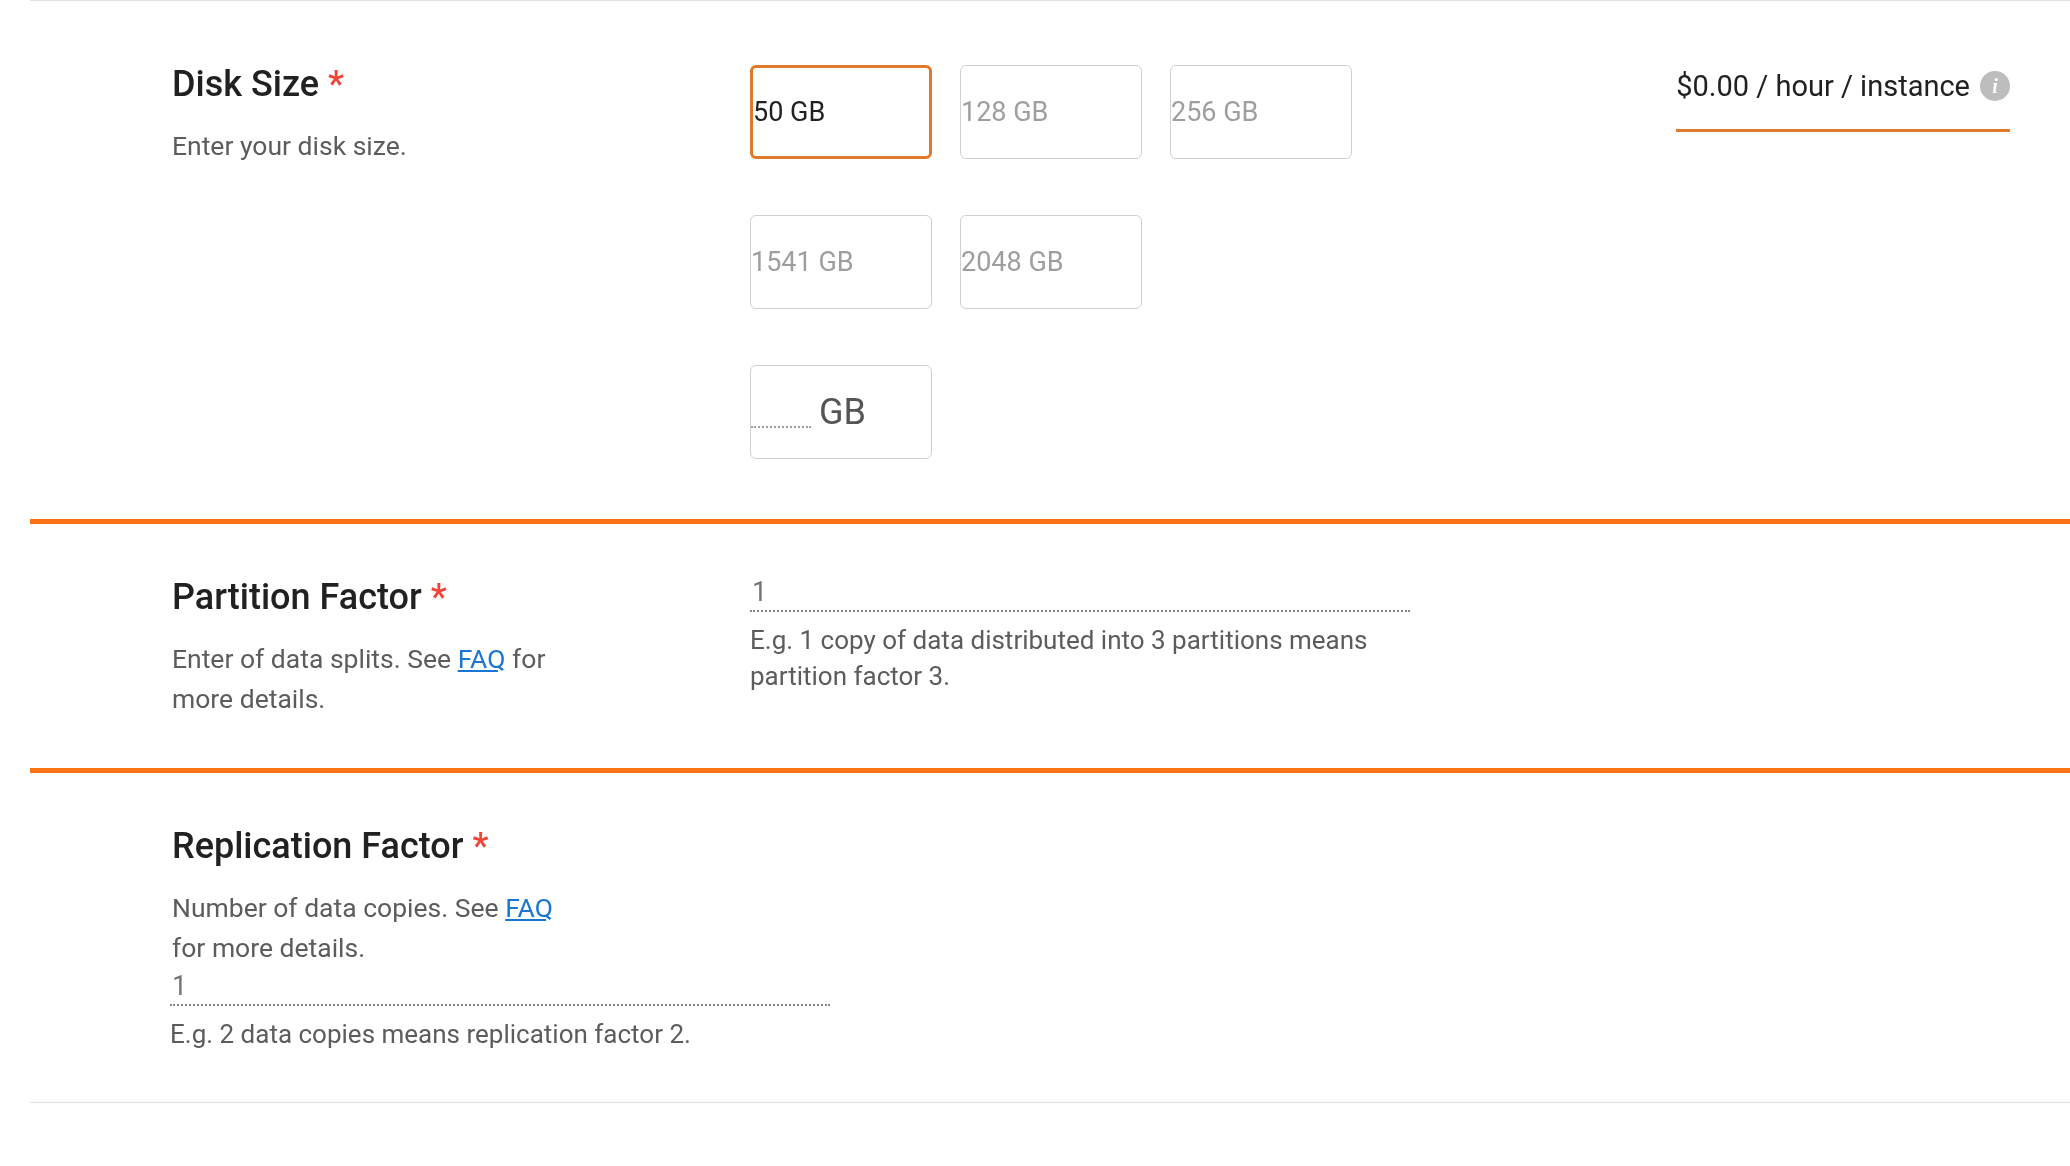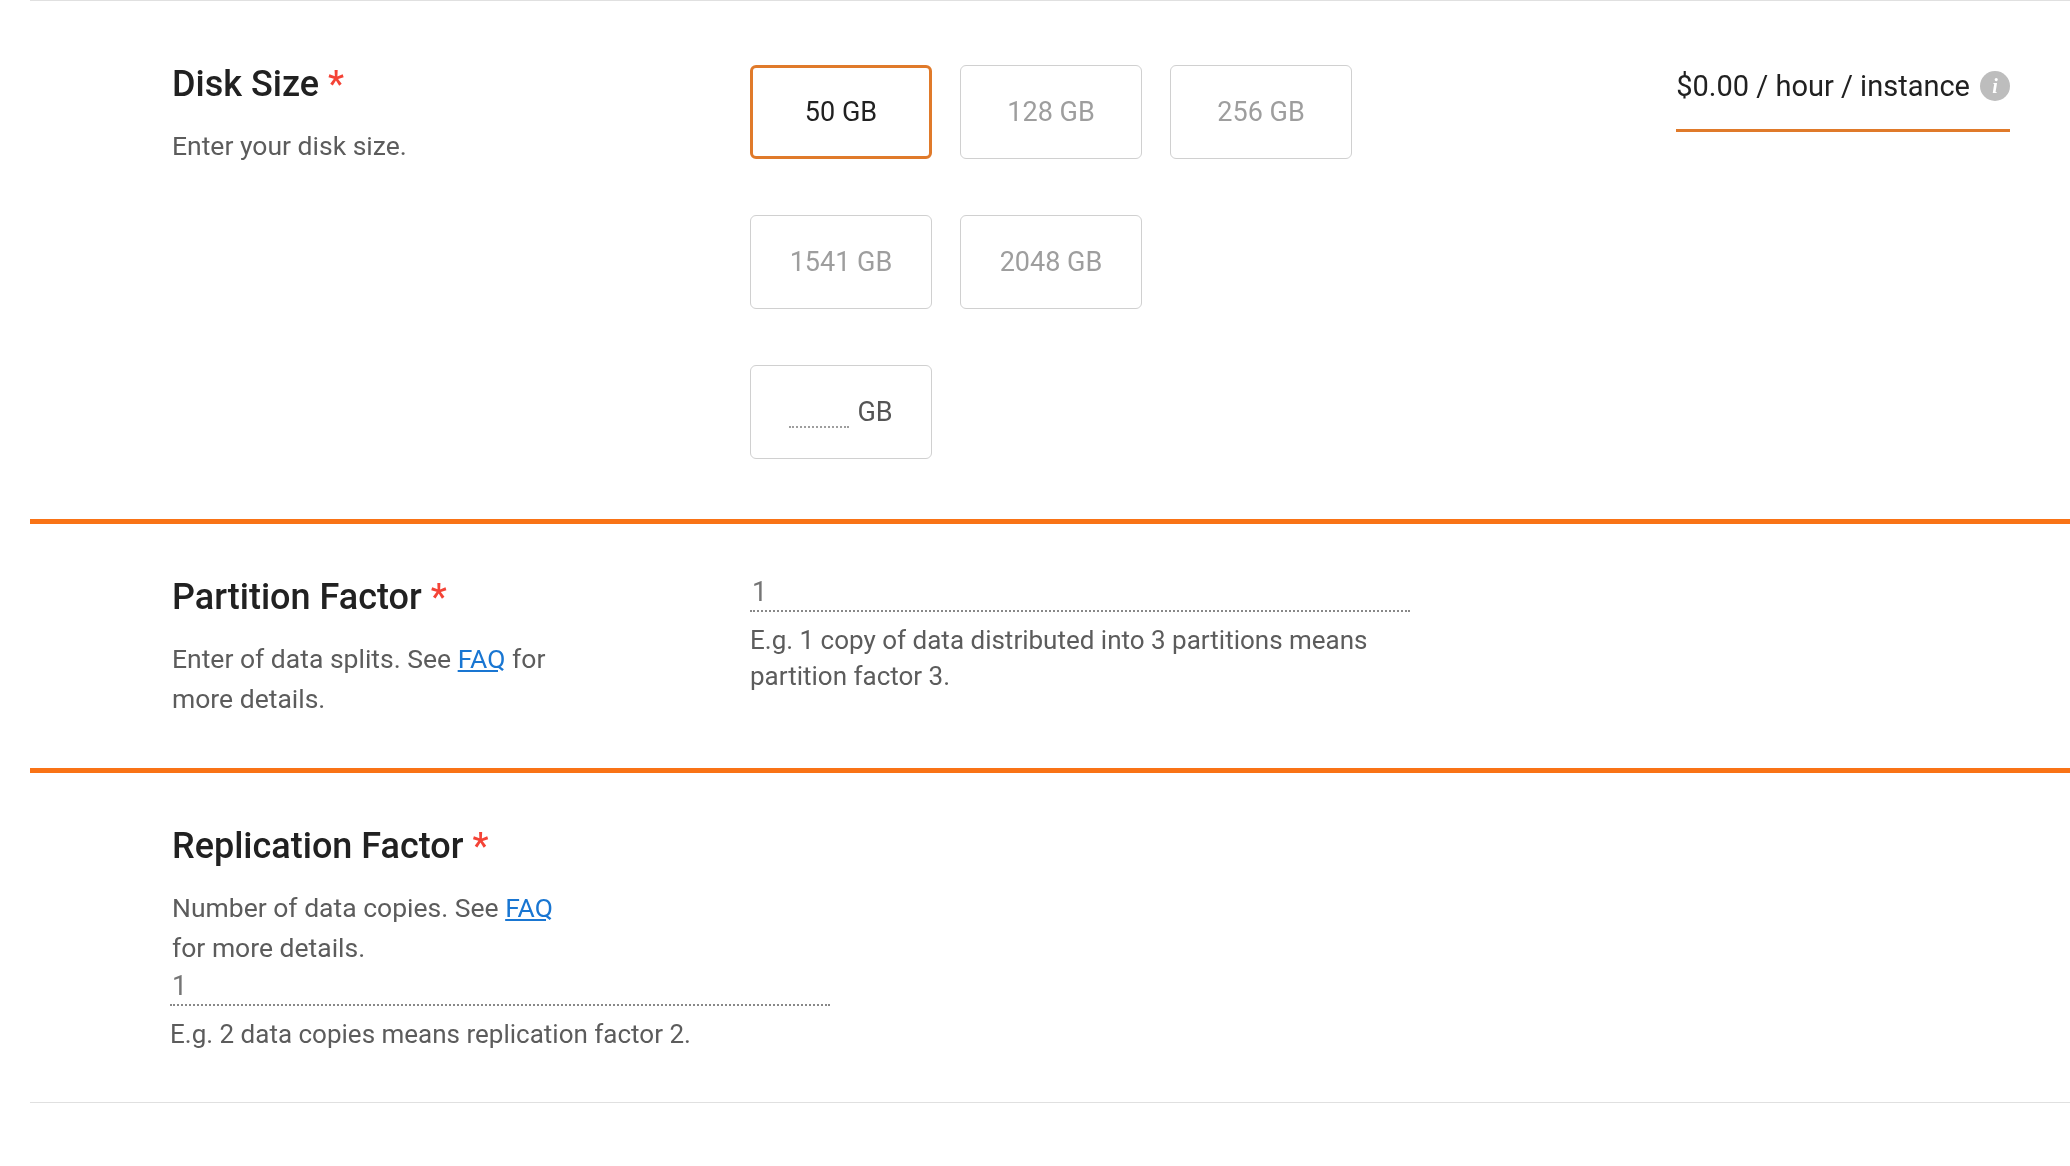--- a/index.html
+++ b/index.html
@@ -77,21 +77,21 @@
     padding-top: 4px;
     padding-left: 140px;
   }
   .disk-card {
     width: 182px;
     height: 94px;
     border: 1px solid #d0d0d0;
     border-radius: 6px;
     display: flex;
     align-items: center;
-    justify-content: center;
+    justify-content: flex-start;
     font-size: 27px;
     color: #9e9e9e;
     background: #fff;
     cursor: pointer;
   }
   .disk-card.selected {
     border: 3px solid #e07a2a;
     color: #212121;
     font-weight: 400;
   }
@@ -99,21 +99,21 @@
     border: none;
     border-bottom: 2px dotted #9e9e9e;
     width: 60px;
     font-size: 25px;
     text-align: center;
     outline: none;
     margin-right: 8px;
   }
   .disk-card .gb-suffix {
     color: #555;
-    font-size: 27px;
+    font-size: 36px;
   }
   
   .price-block {
     display: flex;
     align-items: center;
     border-bottom: 3px solid #e07a2a;
     padding-bottom: 26px;
     padding-top: 8px;
     height: fit-content;
   }

